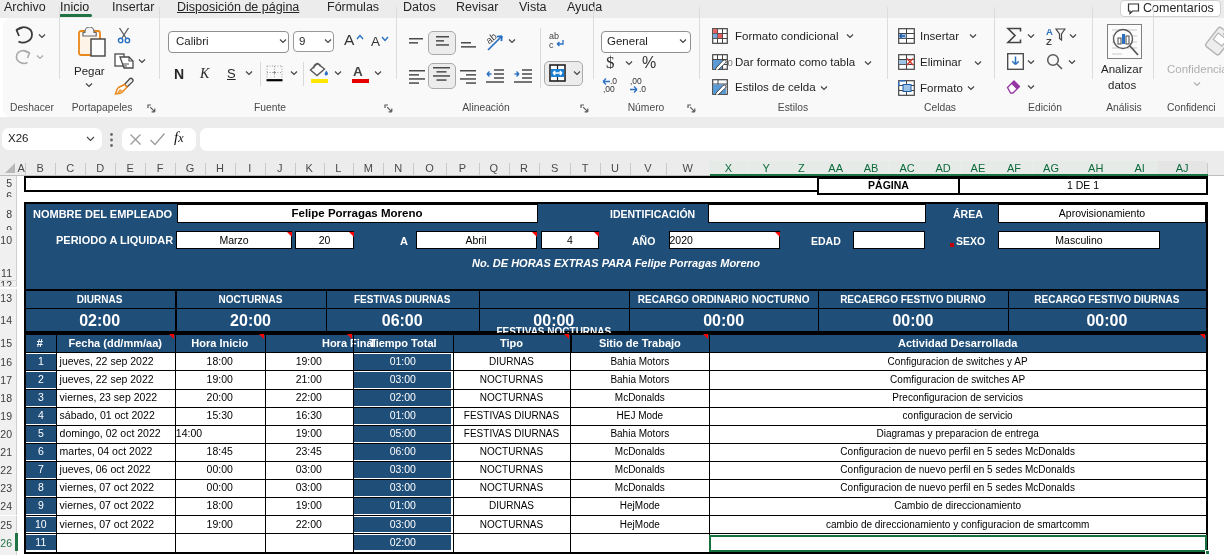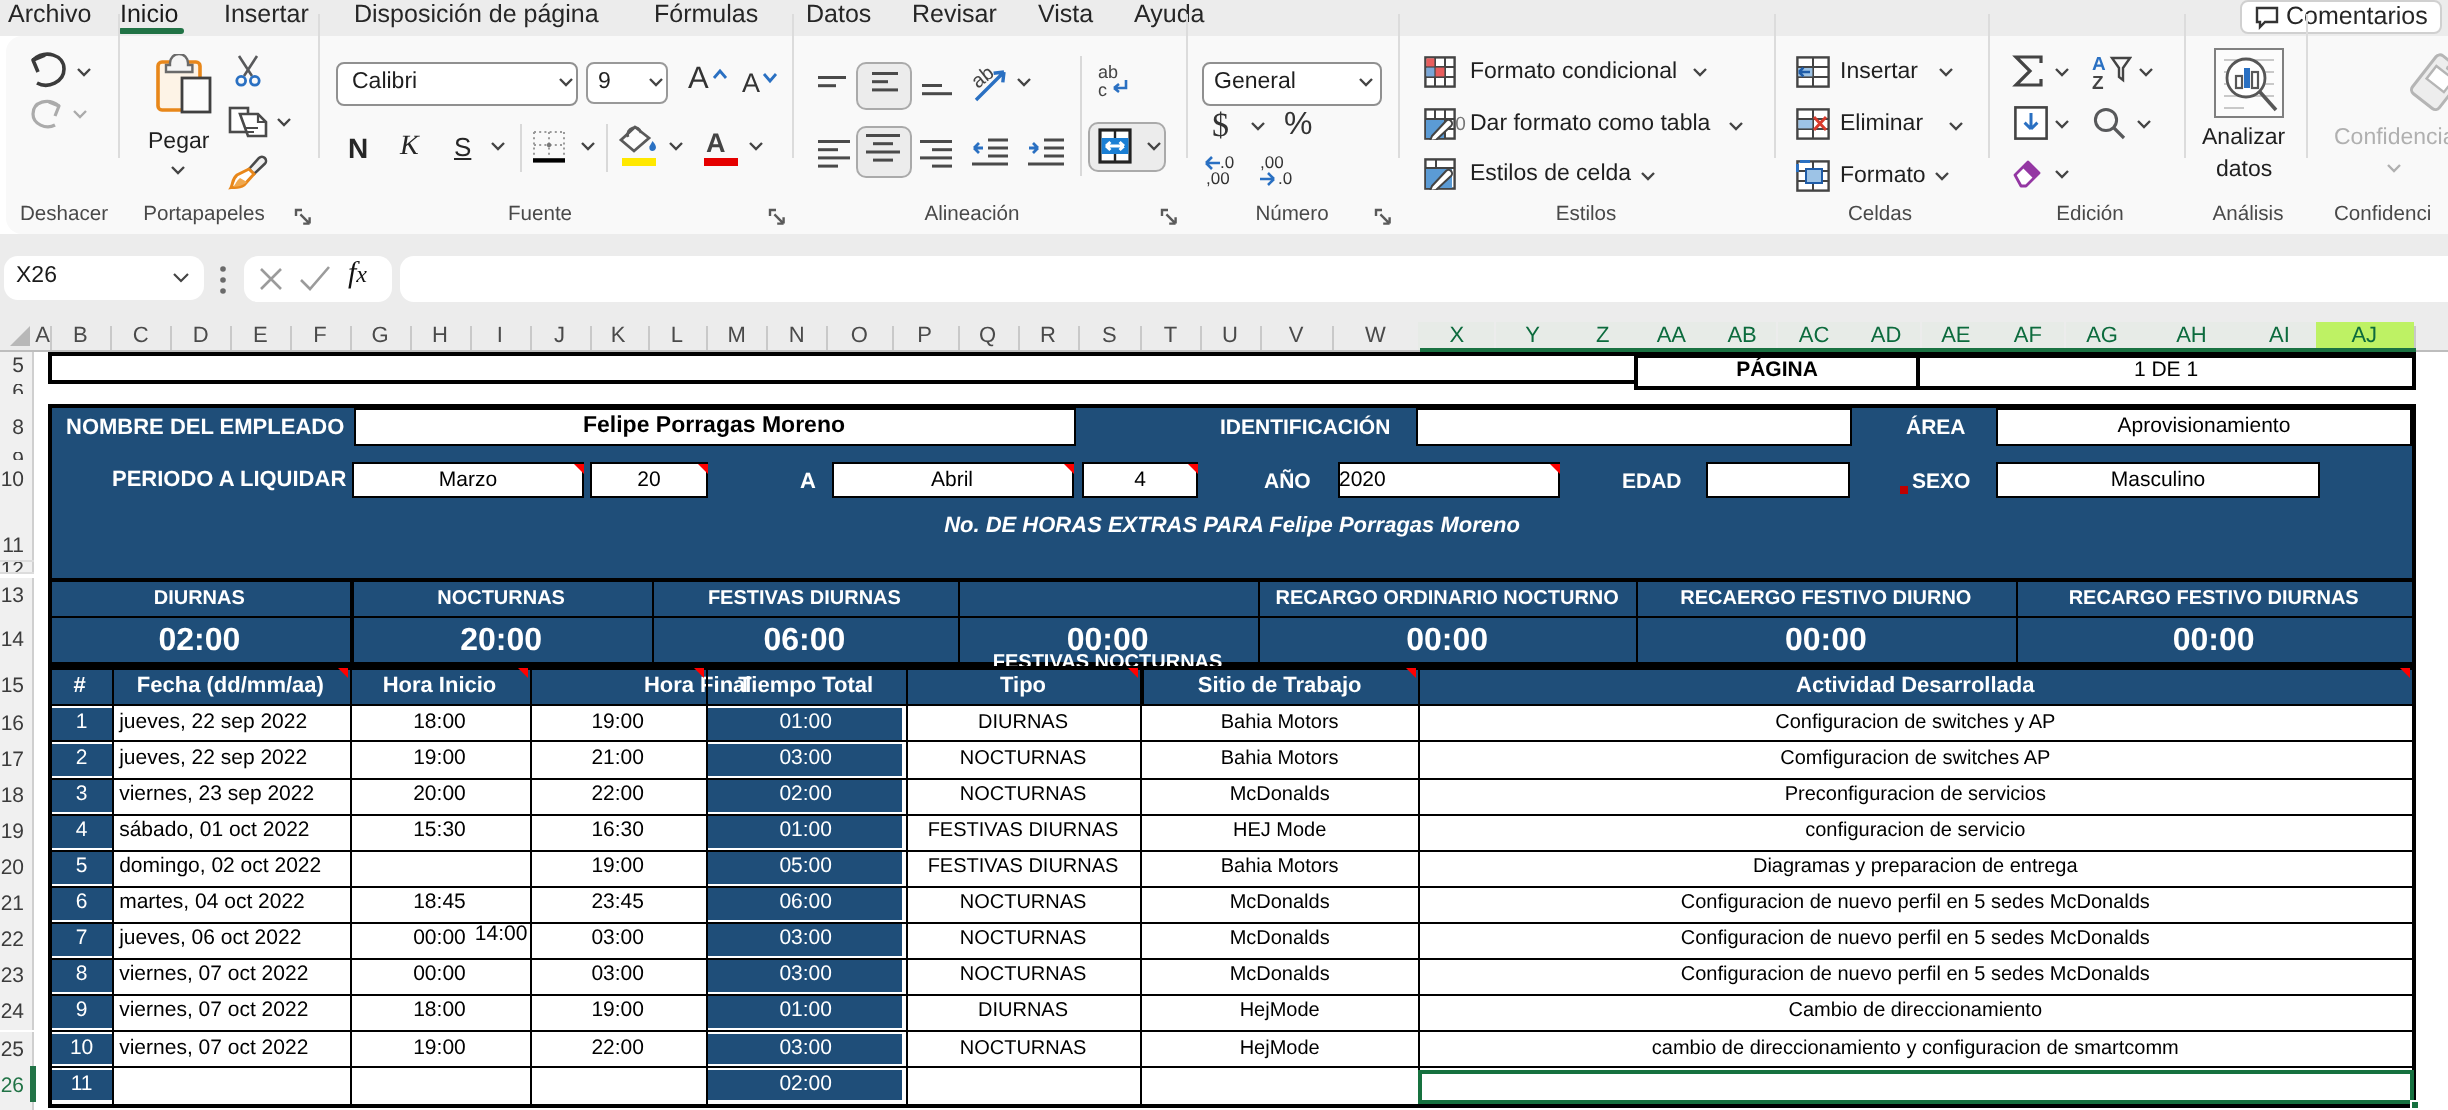--- a/index.html
+++ b/index.html
@@ -30,21 +30,21 @@
 .redtri { position:absolute; width:0; height:0; border-left:5px solid transparent; border-top:5px solid #ff0000; }
 .dcell { position:absolute; font-size:10.5px; color:#000; white-space:nowrap; overflow:hidden; }
 </style>
 </head>
 <body>
 
 <div class="abs" id="menubar"></div>
 <div class="mi" style="left:4px;">Archivo</div>
 <div class="mi" style="left:60px;color:#1a1a1a;">Inicio</div>
 <div class="mi" style="left:112px;">Insertar</div>
-<div class="mi" style="left:177px;">Disposición de página</div>
+<div class="mi" style="left:177px;text-decoration:underline;">Disposición de página</div>
 <div class="mi" style="left:327px;">Fórmulas</div>
 <div class="mi" style="left:403px;">Datos</div>
 <div class="mi" style="left:456px;">Revisar</div>
 <div class="mi" style="left:519px;">Vista</div>
 <div class="mi" style="left:567px;">Ayuda</div>
 <div class="abs" style="left:59px;top:14px;width:33px;height:3px;background:#217346;border-radius:2px;"></div>
 <div class="abs" style="left:1120px;top:0;width:101px;height:17px;background:#fff;border:1px solid #d0d0d0;border-radius:4px;"></div>
 <svg class="abs" style="left:1127px;top:2px;" width="13" height="13" viewBox="0 0 13 13">
     <path d="M1.5 2 h10 v7 h-6 l-2.5 2.5 v-2.5 h-1.5 z" fill="none" stroke="#333" stroke-width="1.2"></path>
   </svg>
@@ -468,21 +468,21 @@
 <div class="ch chg" style="left:960.5px;width:34.9px;background:#e7ebe7;">AE</div>
 <div class="tick" style="left:995.4px;"></div>
 <div class="ch chg" style="left:995.4px;width:37.1px;background:#e7ebe7;">AF</div>
 <div class="tick" style="left:1032.5px;"></div>
 <div class="ch chg" style="left:1032.5px;width:37.1px;background:#e7ebe7;">AG</div>
 <div class="tick" style="left:1069.6px;"></div>
 <div class="ch chg" style="left:1069.6px;width:52.3px;background:#e7ebe7;">AH</div>
 <div class="tick" style="left:1121.9px;"></div>
 <div class="ch chg" style="left:1121.9px;width:35.7px;background:#e7ebe7;">AI</div>
 <div class="tick" style="left:1157.6px;"></div>
-<div class="ch chg" style="left:1157.6px;width:49.1px;background:#bef264;">AJ</div>
+<div class="ch chg" style="left:1157.6px;width:49.1px;background:#e5e5e5;">AJ</div>
 <div class="tick" style="left:1206.7px;"></div>
 <div class="abs" id="greenline"></div>
 
 <div class="abs" id="sheet"></div>
 <div class="gut" style="top:176.0px;height:15.5px;line-height:15.5px;overflow:hidden;color:#3c3c3c;">5</div>
 <div class="gutline" style="top:191.5px;"></div>
 <div class="gut" style="top:191.5px;height:5.0px;line-height:9.5px;overflow:hidden;color:#3c3c3c;">6</div>
 <div class="gutline" style="top:196.5px;"></div>
 <div class="gut" style="top:196.5px;height:5.0px;overflow:hidden;"></div>
 <div class="gut" style="top:201.5px;height:24.5px;line-height:24.5px;overflow:hidden;color:#3c3c3c;">8</div>
@@ -633,21 +633,21 @@
 <div class="dcell" style="left:56.6px;top:407.1px;width:117.2px;height:18.1px;line-height:17.1px;padding-left:3px;">sábado, 01 oct 2022</div>
 <div class="dcell" style="left:175.8px;top:407.1px;width:87.9px;height:18.1px;line-height:17.1px;text-align:center;">15:30</div>
 <div class="dcell" style="left:265.7px;top:407.1px;width:86.3px;height:18.1px;line-height:17.1px;text-align:center;">16:30</div>
 <div class="abs blue" style="left:354.2px;top:408.1px;width:97.3px;height:15.5px;color:#fff;font-size:10.5px;text-align:center;line-height:15.5px;">01:00</div>
 <div class="dcell" style="left:453.7px;top:407.1px;width:115.7px;height:18.1px;line-height:17.1px;text-align:center;font-size:10px;">FESTIVAS DIURNAS</div>
 <div class="dcell" style="left:571.4px;top:407.1px;width:136.9px;height:18.1px;line-height:17.1px;text-align:center;font-size:10px;">HEJ Mode</div>
 <div class="dcell" style="left:710.3px;top:407.1px;width:494.7px;height:18.1px;line-height:17.1px;text-align:center;font-size:10px;">configuracion de servicio</div>
 <div class="abs" style="left:24px;top:442.6px;width:1184px;height:1.1px;background:#000;"></div>
 <div class="abs blue" style="left:26px;top:426.2px;width:29.6px;height:15.5px;color:#fff;font-size:10.5px;text-align:center;line-height:15.5px;">5</div>
 <div class="dcell" style="left:56.6px;top:425.2px;width:117.2px;height:18.1px;line-height:17.1px;padding-left:3px;">domingo, 02 oct 2022</div>
-<div class="dcell" style="left:175.8px;top:425.2px;width:87.9px;height:18.1px;line-height:17.1px;text-align:right;margin-top:34px;">14:00</div>
+<div class="dcell" style="left:175.8px;top:425.2px;width:87.9px;height:18.1px;line-height:17.1px;text-align:left;">14:00</div>
 <div class="dcell" style="left:265.7px;top:425.2px;width:86.3px;height:18.1px;line-height:17.1px;text-align:center;">19:00</div>
 <div class="abs blue" style="left:354.2px;top:426.2px;width:97.3px;height:15.5px;color:#fff;font-size:10.5px;text-align:center;line-height:15.5px;">05:00</div>
 <div class="dcell" style="left:453.7px;top:425.2px;width:115.7px;height:18.1px;line-height:17.1px;text-align:center;font-size:10px;">FESTIVAS DIURNAS</div>
 <div class="dcell" style="left:571.4px;top:425.2px;width:136.9px;height:18.1px;line-height:17.1px;text-align:center;font-size:10px;">Bahia Motors</div>
 <div class="dcell" style="left:710.3px;top:425.2px;width:494.7px;height:18.1px;line-height:17.1px;text-align:center;font-size:10px;">Diagramas y preparacion de entrega</div>
 <div class="abs" style="left:24px;top:460.7px;width:1184px;height:1.1px;background:#000;"></div>
 <div class="abs blue" style="left:26px;top:444.2px;width:29.6px;height:15.5px;color:#fff;font-size:10.5px;text-align:center;line-height:15.5px;">6</div>
 <div class="dcell" style="left:56.6px;top:443.2px;width:117.2px;height:18.1px;line-height:17.1px;padding-left:3px;">martes, 04 oct 2022</div>
 <div class="dcell" style="left:175.8px;top:443.2px;width:87.9px;height:18.1px;line-height:17.1px;text-align:center;">18:45</div>
 <div class="dcell" style="left:265.7px;top:443.2px;width:86.3px;height:18.1px;line-height:17.1px;text-align:center;">23:45</div>

